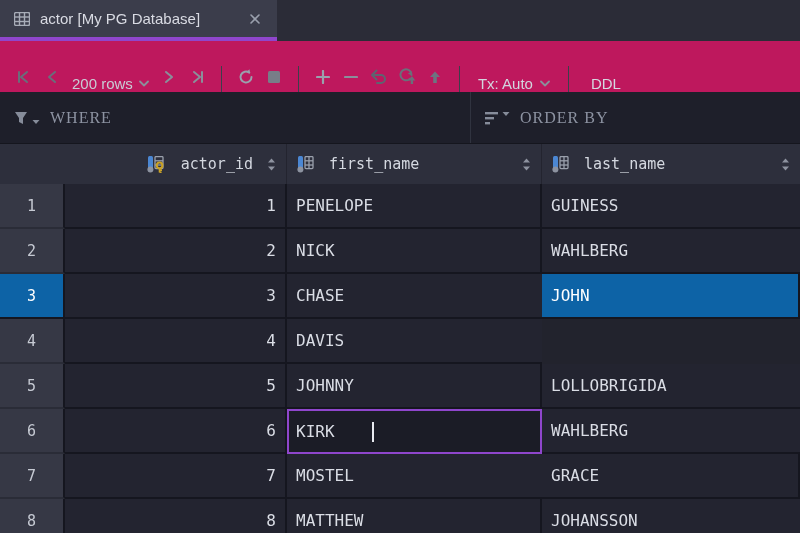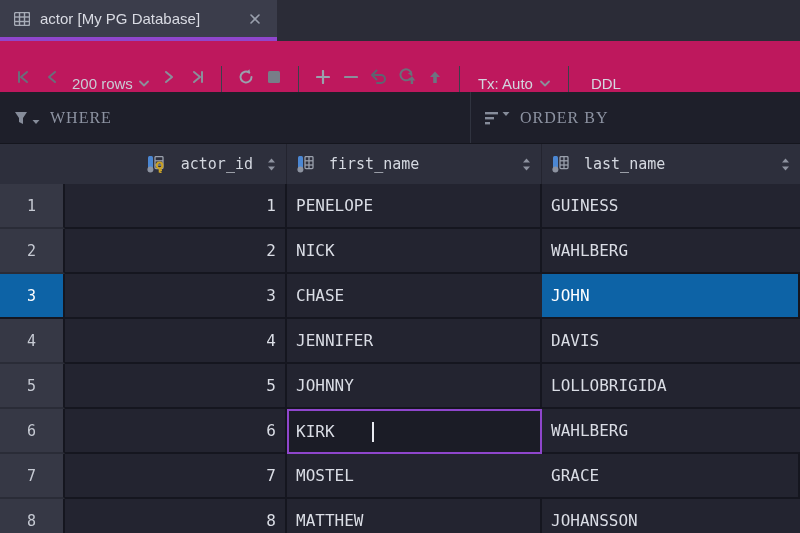--- a/index.html
+++ b/index.html
@@ -293,21 +293,20 @@
     <div class="row">
       <div class="gut sel">3</div>
       <div class="cell num">3</div>
       <div class="cell" style="border-right:none">CHASE</div>
       <div class="cell sel">JOHN</div>
     </div>
 
     <div class="row">
       <div class="gut">4</div>
       <div class="cell num">4</div>
-      <div class="cell">JENNIFER</div>
       <div class="cell" style="border-right:none">DAVIS</div>
     </div>
 
     <div class="row">
       <div class="gut">5</div>
       <div class="cell num">5</div>
       <div class="cell">JOHNNY</div>
       <div class="cell" style="border-right:none">LOLLOBRIGIDA</div>
     </div>
 

